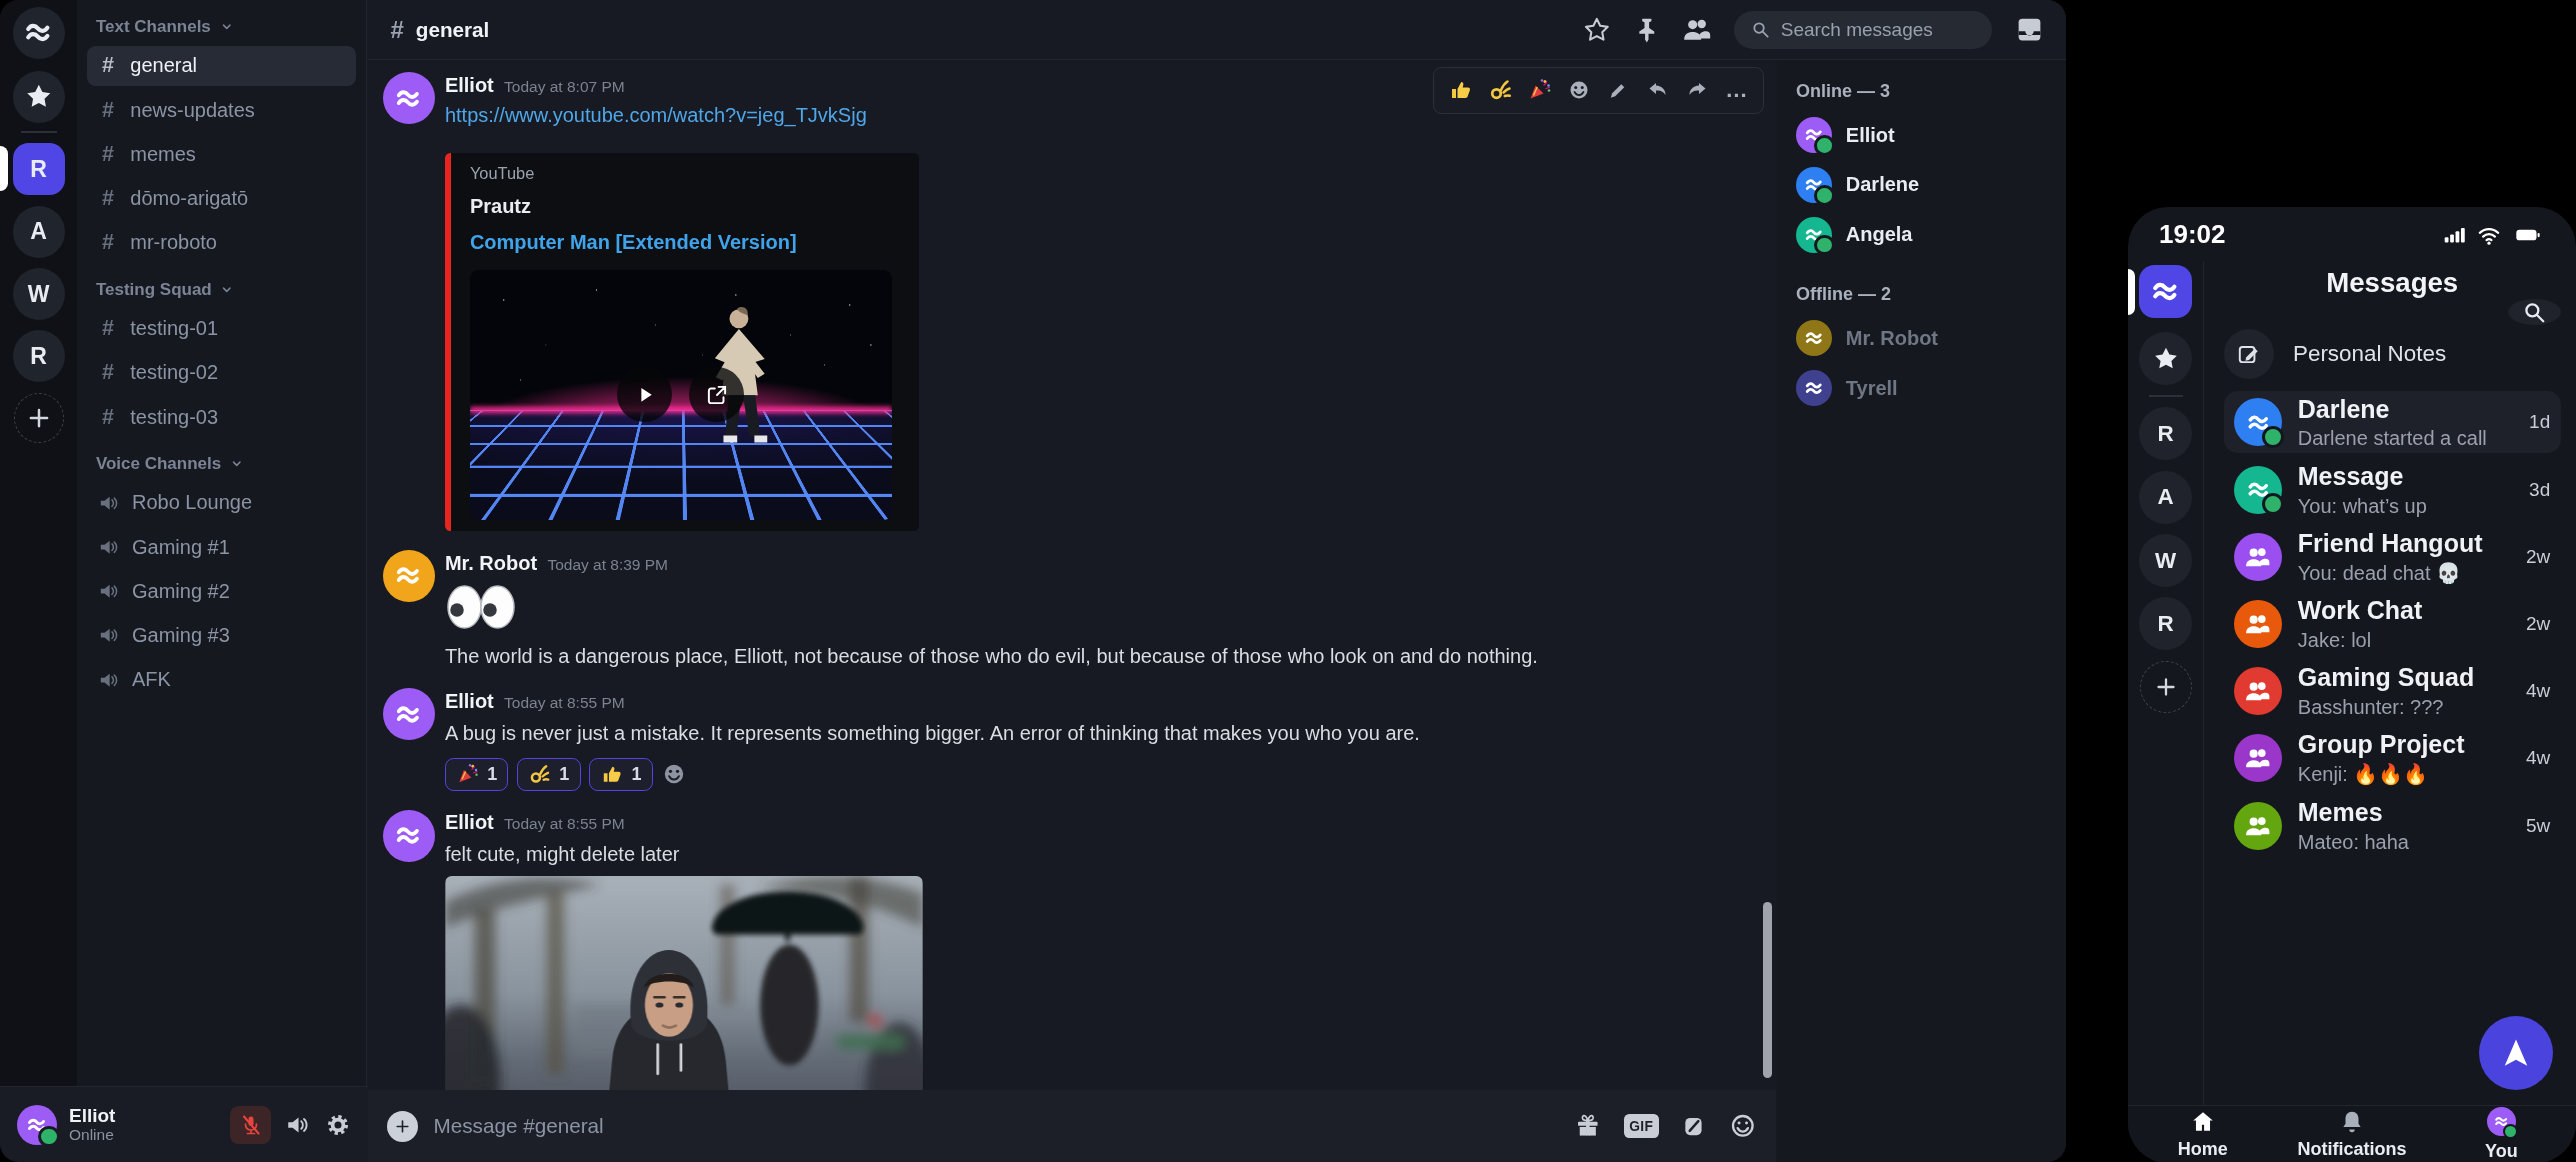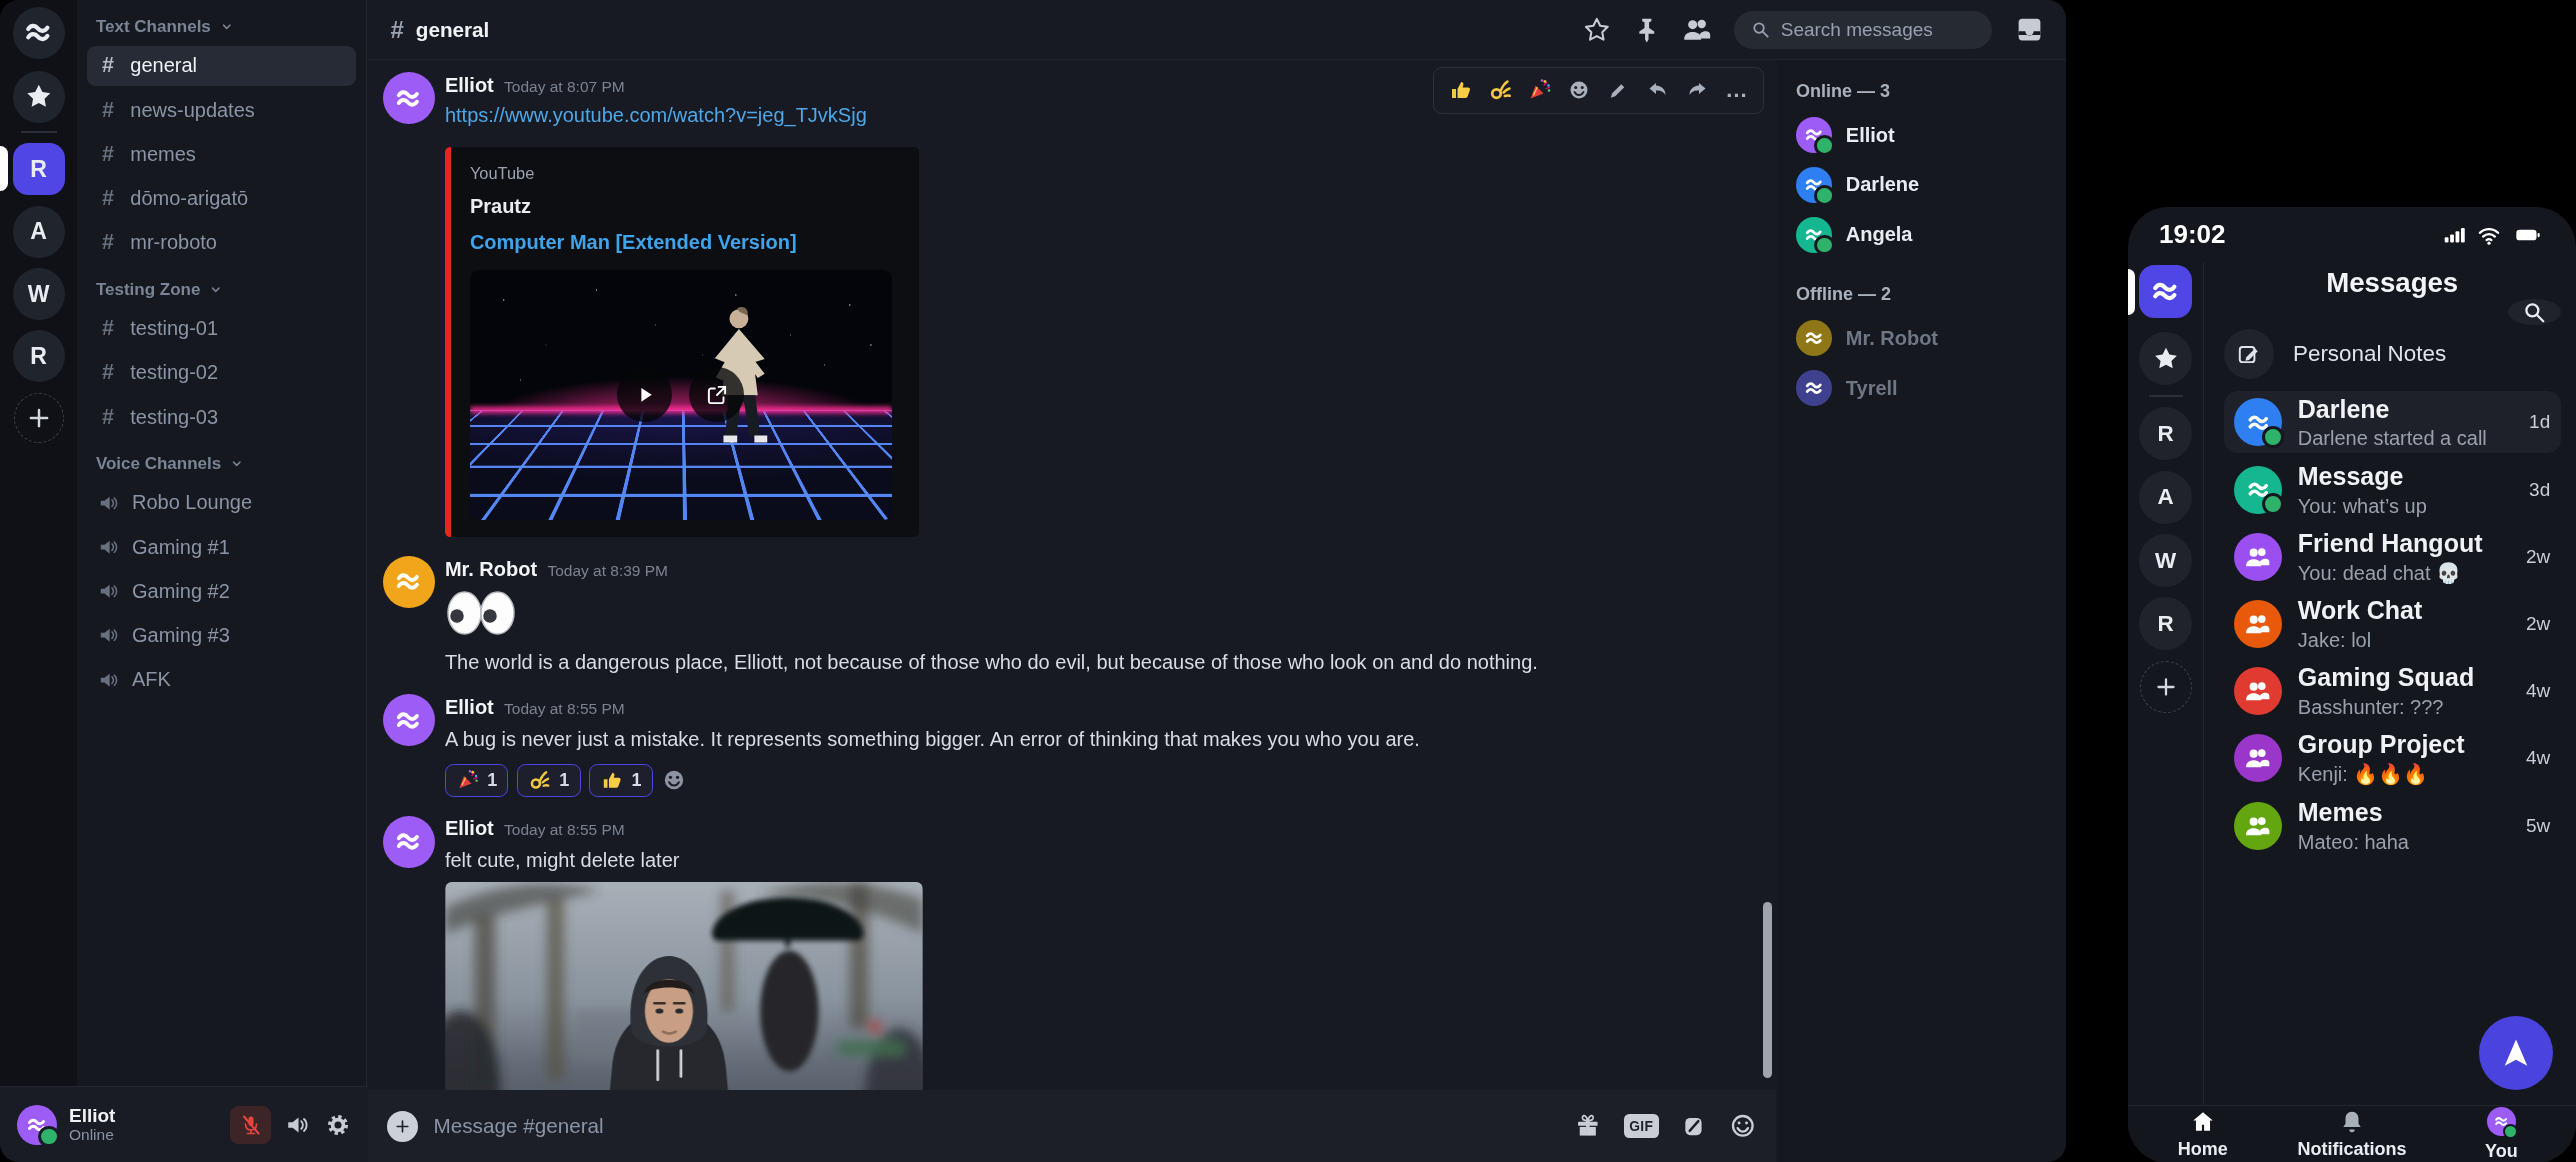--- a/index.html
+++ b/index.html
@@ -52,21 +52,21 @@
   .m-link{font-size:20px;color:#4fa7e9;margin-top:6.9px;display:block;}
   .jumbo{margin-top:8.6px;}
 
   
   .a-elliot{background:#9e5cf7;} .a-darlene{background:#2e7ff2;} .a-angela{background:#14b78f;}
   .a-mrrobot{background:#f0a51b;} .a-mrrobot-off{background:#8f7616;} .a-tyrell{background:#3f418f;}
   .g-purple{background:#9b4ff0;} .g-orange{background:#e8590c;} .g-red{background:#e03a31;}
   .g-violet{background:#9a36c9;} .g-green{background:#63a60f;}
 
   
-  .embed{margin-top:20px;background:#0d0e12;border-left:6.9px solid #e8251f;border-radius:5.2px;padding:17px 19px;width:430px;}
+  .embed{margin-top:26px;background:#0d0e12;border-left:6.9px solid #e8251f;border-radius:5.2px;padding:11px 19px;width:430px;}
   .e-site{font-size:16.4px;color:#9aa2ae;}
   .e-channel{font-size:20px;font-weight:700;color:#e9ecf0;margin-top:12px;}
   .e-title{font-size:20px;font-weight:700;color:#3fa4ea;margin-top:13.8px;}
   .video{margin-top:15.5px;width:422px;height:250px;border-radius:8.6px;overflow:hidden;position:relative;background:#04050a;}
   .stars{position:absolute;inset:0;background:
     radial-gradient(1.7px 1.7px at 8% 12%,#fff,transparent 60%),
     radial-gradient(1.3px 1.3px at 18% 30%,#cdd6ff,transparent 60%),
     radial-gradient(1.7px 1.7px at 30% 8%,#fff,transparent 60%),
     radial-gradient(1.3px 1.3px at 44% 22%,#aab6ff,transparent 60%),
     radial-gradient(1.7px 1.7px at 63% 10%,#fff,transparent 60%),
@@ -371,21 +371,21 @@
         <div class="chan">
           <span class="hash"></span>
           <span>dōmo-arigatō</span>
         </div>
         <div class="chan">
           <span class="hash"></span>
           <span>mr-roboto</span>
         </div>
 
         <div class="cat">
-          <span>Testing Zone</span>
+          <span>Testing Squad</span>
           <svg class="ic" width="15.5" height="15.5" viewBox="0 0 18 18">
               <use href="#i-chevron"></use>
             </svg>
         </div>
         <div class="chan">
           <span class="hash"></span>
           <span>testing-01</span>
         </div>
         <div class="chan">
           <span class="hash"></span>

